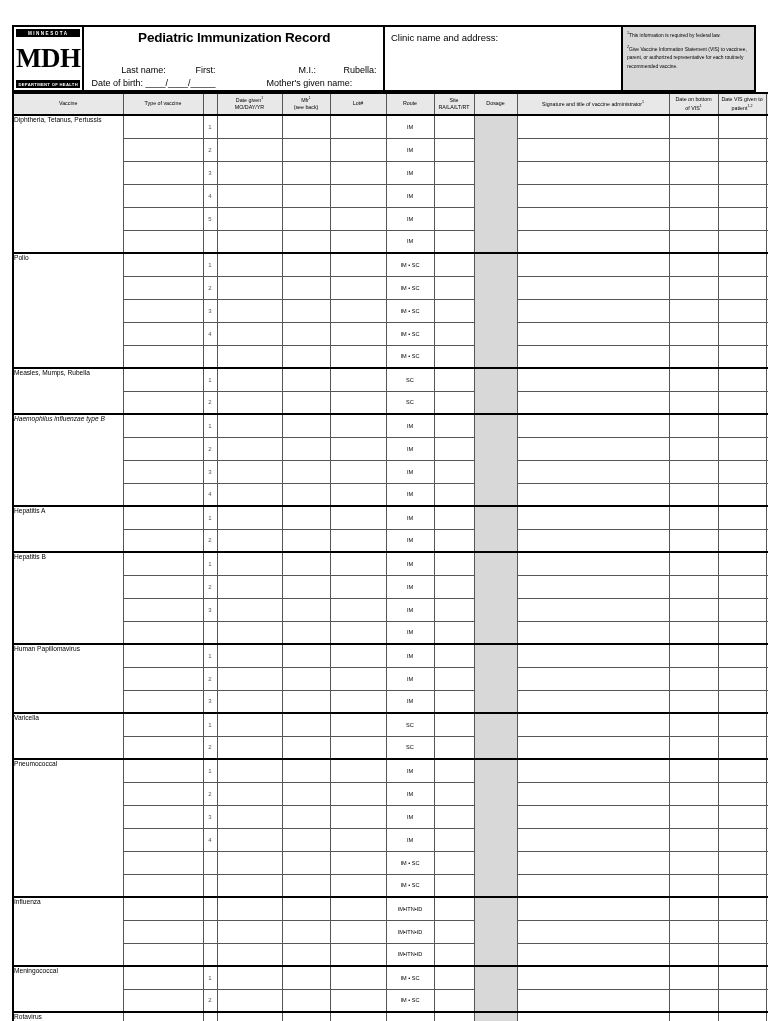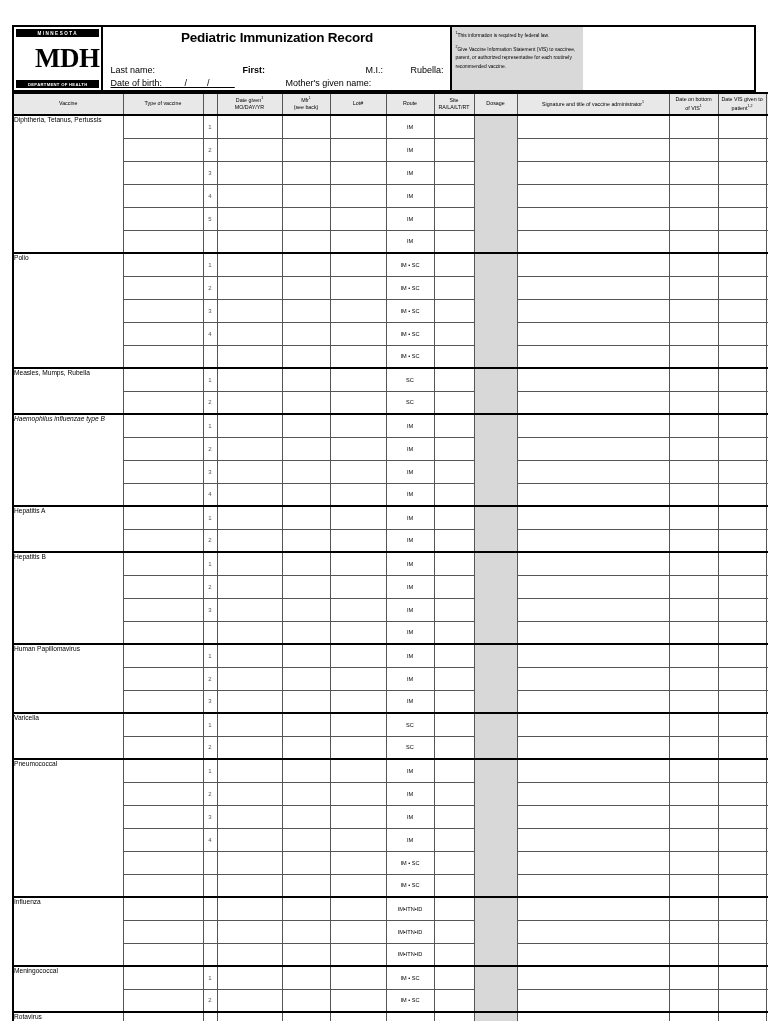--- a/index.html
+++ b/index.html
@@ -56,21 +56,20 @@
     text-align: center;
     padding: 1.5px 0;
     box-sizing: border-box;
   }
   .logo-mid {
     font-family: "Liberation Serif", serif;
     font-size: 27px;
     font-weight: bold;
     line-height: 1;
     letter-spacing: -0.5px;
-    margin-left: 19px;
   }
   .logo-bot {
     background: #000;
     color: #fff;
     font-size: 4.2px;
     letter-spacing: 0.3px;
     font-weight: bold;
     width: 100%;
     text-align: center;
     padding: 1.5px 0;
@@ -87,24 +86,24 @@
     font-weight: bold;
     letter-spacing: -0.2px;
     margin: 0 0 4px 0;
   }
   .name-row {
     display: flex;
     font-size: 9px;
     margin-bottom: 3px;
     align-items: baseline;
   }
-  .nr-last  { width: 132px; }
-  .nr-first { width: 123px; font-weight: bold; }
+  .nr-last  { width: 104px; text-align: center; }
+  .nr-first { width: 103px; }
   .nr-mi    { width: 45px; margin-top: 16px; }
-  .nr-dob   { width: 175px; white-space: nowrap; text-decoration: underline; }
+  .nr-dob   { width: 175px; white-space: nowrap; }
   .dob-line { letter-spacing: 0px; }
 
   .hdr-clinic {
     flex: 1;
     font-size: 9.5px;
     padding: 5px 0 0 6px;
     box-sizing: border-box;
     border-right: 2px solid #000;
   }
   .hdr-notes {
@@ -201,20 +200,21 @@
         <div class="name-row">
           <span class="nr-dob">
             <span>Date of birth:</span>
             <span class="dob-line">____/____/_____</span>
           </span>
           <span>Mother's given name:</span>
         </div>
       </div>
     </div>
 
+    <div class="hdr-clinic">Clinic name and address:</div>
 
     <div class="hdr-notes">
       <p><sup>1</sup>This information is required by federal law.</p>
       <p><sup>2</sup>Give Vaccine Information Statement (VIS) to vaccinee, parent, or authorized representative for each routinely recommended vaccine.</p>
     </div>
   </div>
 
   <table class="grid">
     <colgroup>
       <col style="width:110px">

